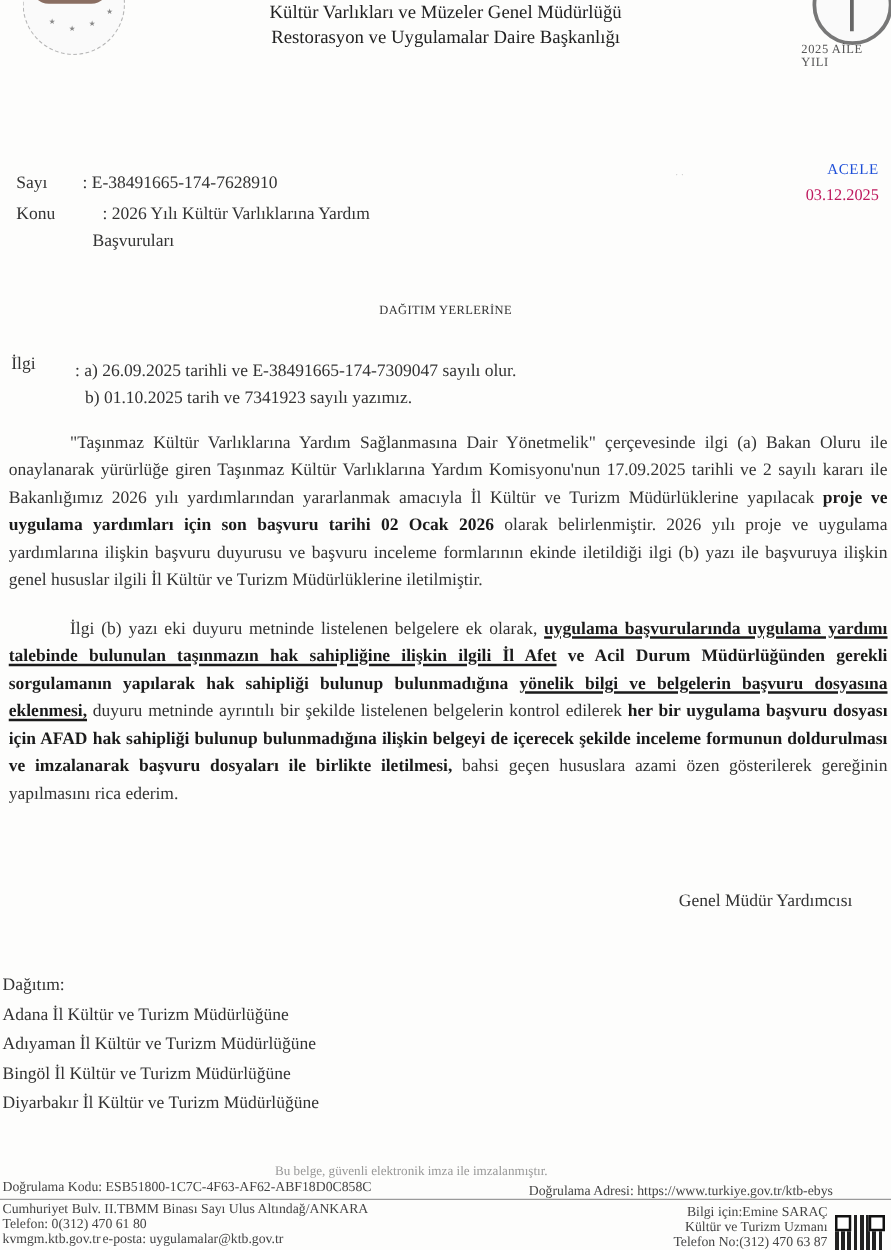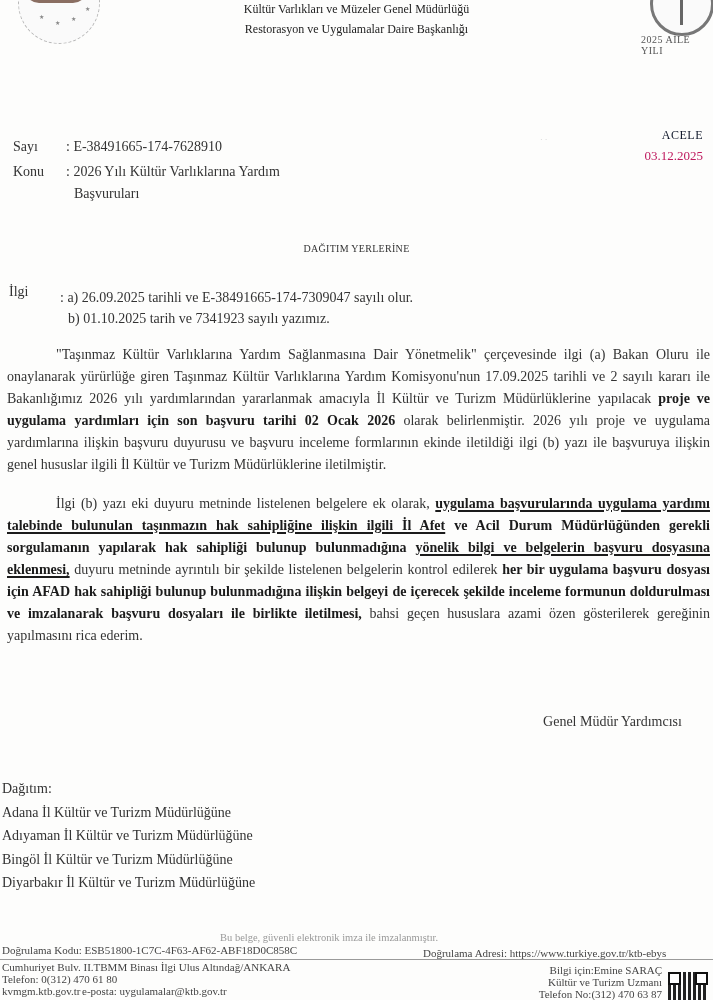--- a/index.html
+++ b/index.html
@@ -17,21 +17,21 @@
       position:absolute; left:6px; top:14px; width:62px; height:26px;
       background:#8a6e62; border-radius:4px 4px 14px 14px;
     }
     .logo-left .star { position:absolute; font-size:6px; color:#888; }
     .logo-right {
       left:650px; top:-28px; width:58px; height:58px; border-radius:50%;
       border:3px solid #777; background:#fafafa;
     }
     .logo-right .stem { position:absolute; left:27px; top:20px; width:3px; height:30px; background:#666; }
     .year-text { left:641px; top:34px; font-size:10px; color:#555; letter-spacing:0.5px; }
-    .hdr { left:0; width:713px; text-align:center; font-size:12px; color:#222; }
+    .hdr { left:0; width:713px; text-align:center; font-size:15px; color:#222; }
     .meta { font-size:14px; color:#333; }
     .right-meta { right:10px; text-align:right; font-size:13px; color:#be185d; }
     .title { left:0; width:713px; text-align:center; font-size:10px; letter-spacing:0.3px; color:#333; }
     .para {
       left:7px; width:703px; font-size:14px; line-height:22px; text-align:justify; color:#333;
     }
     .para b { color:#1b1b1b; }
     .para u { text-decoration:underline; text-decoration-thickness:1.5px; text-underline-offset:2px; }
     .sig { left:520px; width:185px; text-align:center; font-size:14px; line-height:22px; color:#333; }
     .dist { left:2px; font-size:14px; line-height:23.5px; color:#333; }
@@ -61,24 +61,24 @@
   <div class="stem"></div>
 </div>
 <div class="abs year-text">2025 AİLE YILI</div>
 
 <div class="abs hdr" style="top:2px">Kültür Varlıkları ve Müzeler Genel Müdürlüğü</div>
 <div class="abs hdr" style="top:22px">Restorasyon ve Uygulamalar Daire Başkanlığı</div>
 
 <div class="abs meta" style="left:13px;top:139px">Sayı</div>
 <div class="abs meta" style="left:66px;top:139px">: E-38491665-174-7628910</div>
 <div class="abs meta" style="left:13px;top:164px">Konu</div>
-<div class="abs meta" style="left:66px;top:164px">: 2026 Yılı Kültür Varlıklarına Yardım</div>
+<div class="abs meta" style="left:82px;top:164px">: 2026 Yılı Kültür Varlıklarına Yardım</div>
 <div class="abs meta" style="left:74px;top:186px">Başvuruları</div>
 <div class="abs stamp-dots">· ·</div>
-<div class="abs right-meta" style="top:128px;font-size:12px;color:#0f172a;letter-spacing:0.5px">ACELE</div>
+<div class="abs right-meta" style="top:128px;font-size:12px;color:#1d4ed8;letter-spacing:0.5px">ACELE</div>
 <div class="abs right-meta" style="top:148px">03.12.2025</div>
 
 <div class="abs title" style="top:243px">DAĞITIM YERLERİNE</div>
 
 <div class="abs meta" style="left:9px;top:284px">İlgi</div>
 <div class="abs meta" style="left:60px;top:290px">: a) 26.09.2025 tarihli ve E-38491665-174-7309047 sayılı olur.</div>
 <div class="abs meta" style="left:68px;top:311px">b) 01.10.2025 tarih ve 7341923 sayılı yazımız.</div>
 
 <div class="abs para" style="top:344px;text-indent:49px"><span>"Taşınmaz Kültür Varlıklarına Yardım Sağlanmasına Dair Yönetmelik" çerçevesinde ilgi (a) Bakan Oluru ile onaylanarak yürürlüğe giren Taşınmaz Kültür Varlıklarına Yardım Komisyonu'nun 17.09.2025 tarihli ve 2 sayılı kararı ile Bakanlığımız 2026 yılı yardımlarından yararlanmak amacıyla İl Kültür ve Turizm Müdürlüklerine yapılacak </span><b>proje ve uygulama yardımları için son başvuru tarihi 02 Ocak 2026</b><span> olarak belirlenmiştir. 2026 yılı proje ve uygulama yardımlarına ilişkin başvuru duyurusu ve başvuru inceleme formlarının ekinde iletildiği ilgi (b) yazı ile başvuruya ilişkin genel hususlar ilgili İl Kültür ve Turizm Müdürlüklerine iletilmiştir.</span></div>
 
@@ -93,20 +93,20 @@
   <div>Adana İl Kültür ve Turizm Müdürlüğüne</div>
   <div>Adıyaman İl Kültür ve Turizm Müdürlüğüne</div>
   <div>Bingöl İl Kültür ve Turizm Müdürlüğüne</div>
   <div>Diyarbakır İl Kültür ve Turizm Müdürlüğüne</div>
 </div>
 
 <div class="abs footer" style="left:220px;top:932px;color:#999;font-size:10.5px">Bu belge, güvenli elektronik imza ile imzalanmıştır.</div>
 <div class="abs footer" style="left:2px;top:944px">Doğrulama Kodu: ESB51800-1C7C-4F63-AF62-ABF18D0C858C</div>
 <div class="abs footer" style="left:423px;top:947px">Doğrulama Adresi: https://www.turkiye.gov.tr/ktb-ebys</div>
 <div class="abs hr" style="top:959px"></div>
-<div class="abs footer" style="left:2px;top:961px">Cumhuriyet Bulv. II.TBMM Binası İlgi Ulus Altındağ/ANKARA</div>
+<div class="abs footer" style="left:2px;top:961px">Cumhuriyet Bulv. II.TBMM Binası Sayı Ulus Altındağ/ANKARA</div>
 <div class="abs footer" style="left:2px;top:973px">Telefon: 0(312) 470 61 80</div>
 <div class="abs footer" style="left:2px;top:985px">kvmgm.ktb.gov.tr</div>
 <div class="abs footer" style="left:82px;top:985px">e-posta: uygulamalar@ktb.gov.tr</div>
 <div class="abs footer" style="left:520px;top:964px;width:142px;text-align:right">Bilgi için:Emine SARAÇ</div>
 <div class="abs footer" style="left:520px;top:976px;width:142px;text-align:right">Kültür ve Turizm Uzmanı</div>
 <div class="abs footer" style="left:520px;top:988px;width:142px;text-align:right">Telefon No:(312) 470 63 87</div>
 <div class="abs qr"></div>
 
 </body></html>

